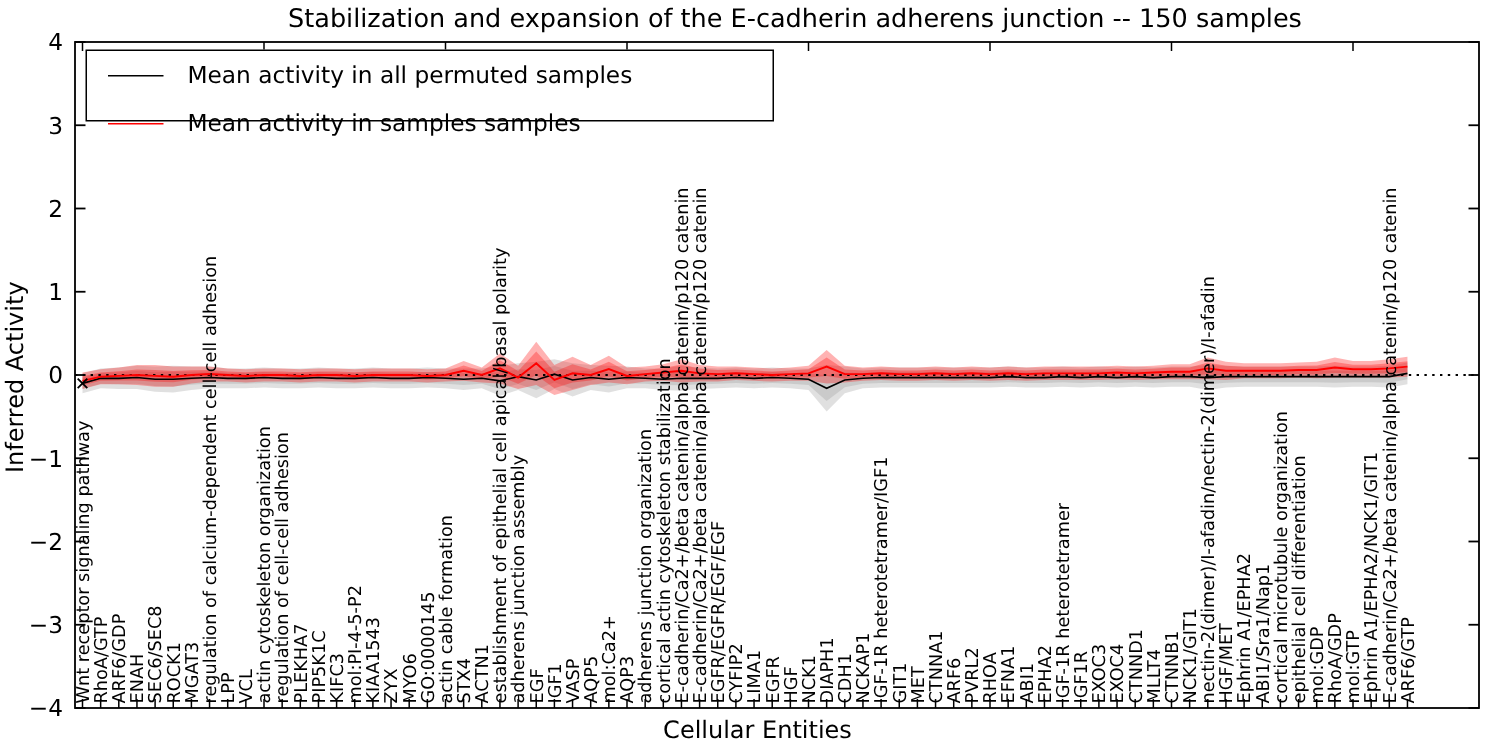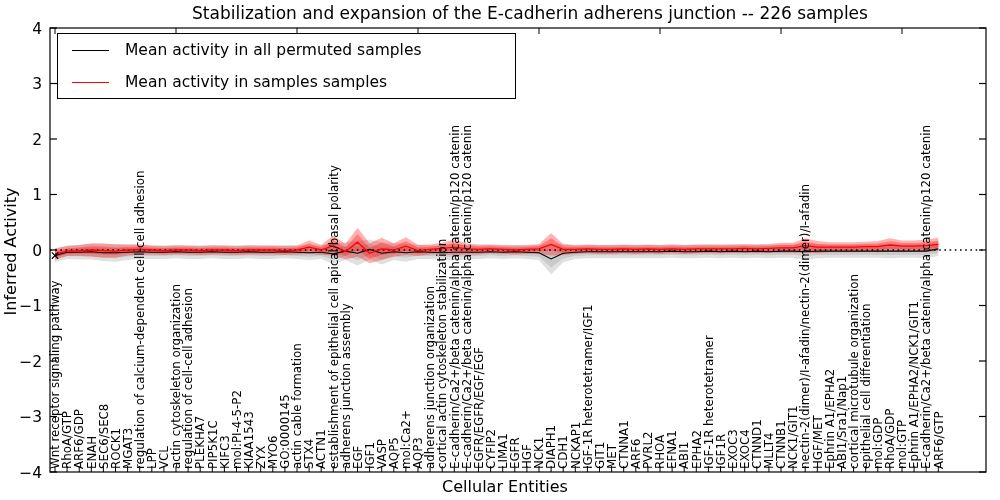--- a/index.html
+++ b/index.html
@@ -5,21 +5,21 @@
   html,body{margin:0;padding:0;background:#ffffff;}
   body{width:1000px;height:500px;position:relative;overflow:hidden;
        font-family:"DejaVu Sans","Liberation Sans",sans-serif;}
   #figure{position:absolute;left:0;top:0;width:1000px;height:500px;}
   #plot-svg{position:absolute;left:0;top:0;}
   .overlay{position:absolute;color:#000;}
   #title{left:60px;top:3px;width:940px;text-align:center;font-size:17px;}
   #xlabel{left:0px;top:477px;width:1010px;text-align:center;font-size:16px;}
   #ylabel{left:-60px;top:242px;width:140px;text-align:center;font-size:16px;
           transform:rotate(-90deg);white-space:nowrap;}
-  #legend{left:57px;top:33px;width:459px;height:66px;background:#ffffff;
+  #legend{left:57px;top:33px;width:459px;height:48px;background:#ffffff;
           border:1.6px solid #000;box-sizing:border-box;}
   .legend-row{display:flex;align-items:center;height:32px;padding-left:14px;}
   .legend-swatch{display:inline-block;width:37px;height:0;border-top:1.6px solid #000;
           margin-right:16px;flex:0 0 auto;}
   .legend-label{font-size:15.5px;white-space:nowrap;}
 </style>
 </head>
 <body>
 
 <div id="figure">
@@ -213,21 +213,21 @@
       <text transform="translate(857.8,469) rotate(-90)" font-size="11.8" fill="#000" font-family="DejaVu Sans, Liberation Sans, sans-serif">cortical microtubule organization</text>
       <text transform="translate(869.9,469) rotate(-90)" font-size="11.8" fill="#000" font-family="DejaVu Sans, Liberation Sans, sans-serif">epithelial cell differentiation</text>
       <text transform="translate(882.0,469) rotate(-90)" font-size="11.8" fill="#000" font-family="DejaVu Sans, Liberation Sans, sans-serif">mol:GDP</text>
       <text transform="translate(894.1,469) rotate(-90)" font-size="11.8" fill="#000" font-family="DejaVu Sans, Liberation Sans, sans-serif">RhoA/GDP</text>
       <text transform="translate(906.2,469) rotate(-90)" font-size="11.8" fill="#000" font-family="DejaVu Sans, Liberation Sans, sans-serif">mol:GTP</text>
       <text transform="translate(918.3,469) rotate(-90)" font-size="11.8" fill="#000" font-family="DejaVu Sans, Liberation Sans, sans-serif">Ephrin A1/EPHA2/NCK1/GIT1</text>
       <text transform="translate(930.4,469) rotate(-90)" font-size="11.8" fill="#000" font-family="DejaVu Sans, Liberation Sans, sans-serif">E-cadherin/Ca2+/beta catenin/alpha catenin/p120 catenin</text>
       <text transform="translate(942.5,469) rotate(-90)" font-size="11.8" fill="#000" font-family="DejaVu Sans, Liberation Sans, sans-serif">ARF6/GTP</text>
     </svg>
 
-  <div id="title" class="overlay">Stabilization and expansion of the E-cadherin adherens junction -- 226 samples</div>
+  <div id="title" class="overlay">Stabilization and expansion of the E-cadherin adherens junction -- 150 samples</div>
 
   <div id="ylabel" class="overlay">Inferred Activity</div>
 
   <div id="xlabel" class="overlay">Cellular Entities</div>
 
   <div id="legend" class="overlay">
     <div class="legend-row">
       <span class="legend-swatch" style="border-top-color: rgb(0, 0, 0);"></span>
       <span class="legend-label">Mean activity in all permuted samples</span>
     </div>

